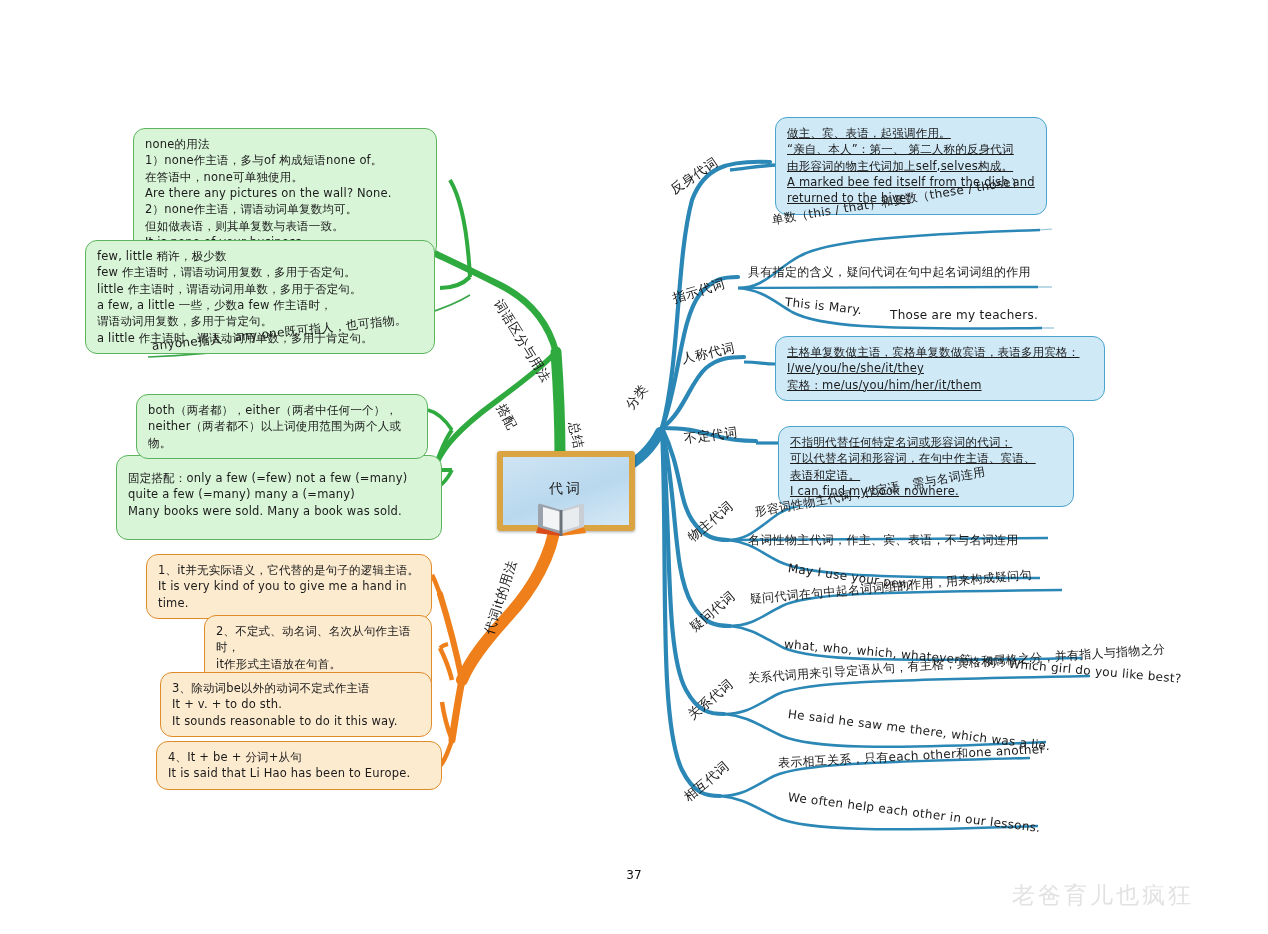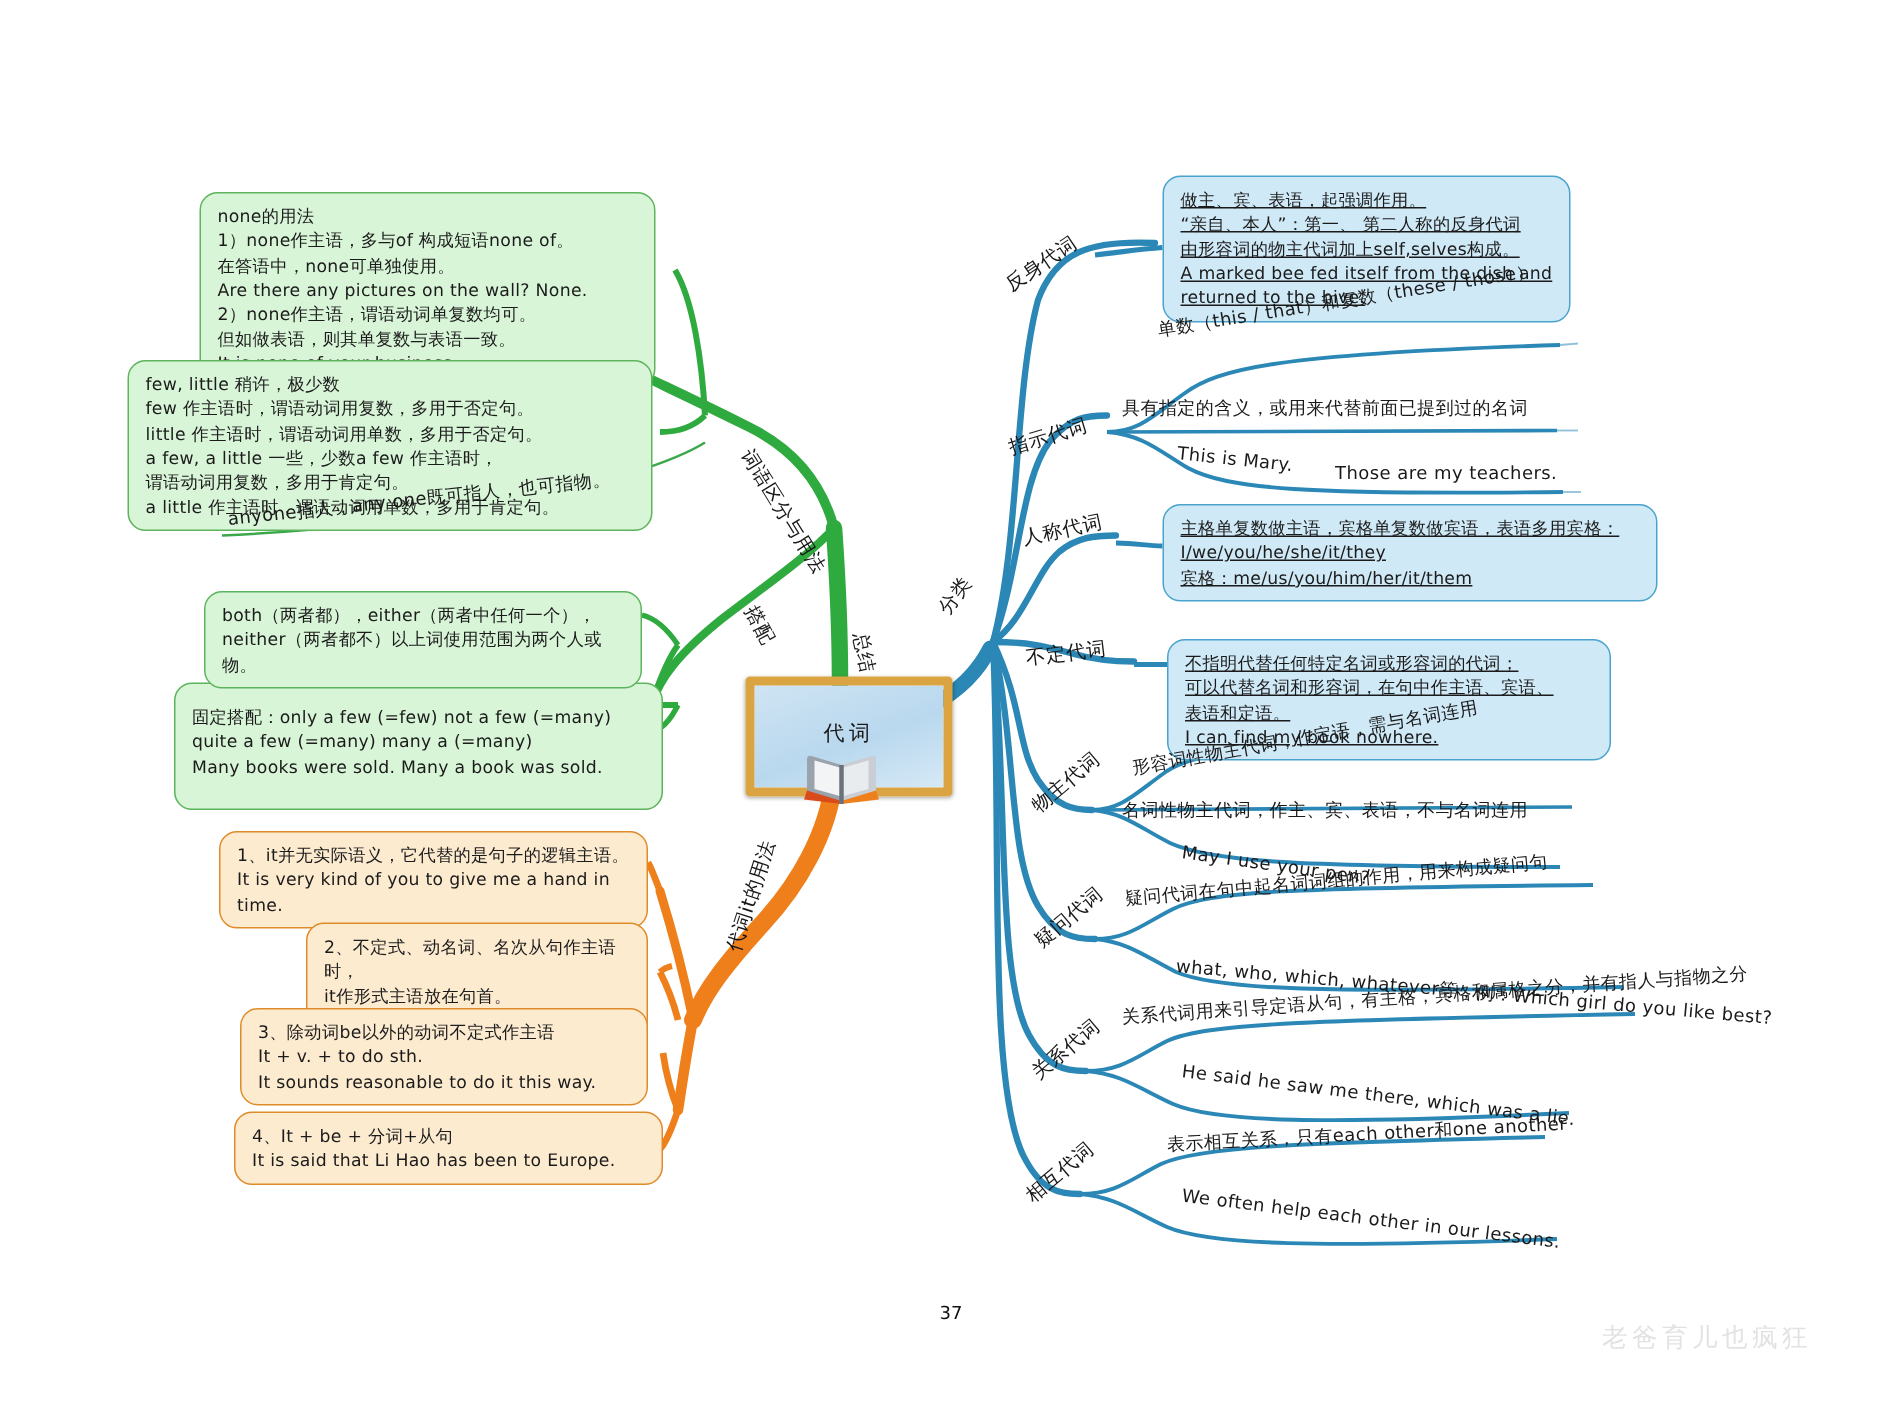--- a/index.html
+++ b/index.html
@@ -67,22 +67,22 @@
   #book-icon{
     position:absolute;left:532px;top:500px;width:58px;height:36px;z-index:7;
   }
 
   
   #page-number{
     position:absolute;left:0;top:868px;width:1268px;text-align:center;
     font-size:12px;color:#111;
   }
   #watermark{
-    position:absolute;left:1068px;top:880px;
-    font-size:17px;letter-spacing:3px;
+    position:absolute;left:1012px;top:880px;
+    font-size:23px;letter-spacing:3px;
     color:rgba(150,150,150,.28);
     text-shadow:0 1px 0 rgba(255,255,255,.7);
     white-space:nowrap;
   }
 </style>
 </head>
 <body>
 
 <div id="stage">
 
@@ -239,21 +239,21 @@
   <div class="box blue" style="left:775px;top:336px;width:330px;">主格单复数做主语，宾格单复数做宾语，表语多用宾格：
 I/we/you/he/she/it/they
 宾格：me/us/you/him/her/it/them</div>
 
   <div class="box blue" style="left:778px;top:426px;width:296px;">不指明代替任何特定名词或形容词的代词；
 可以代替名词和形容词，在句中作主语、宾语、
 表语和定语。
 I can find my book nowhere.</div>
 
   <div class="linetext" style="left:772px;top:212px;transform:rotate(-9deg);">单数（this / that）和复数（these / those）</div>
-  <div class="linetext" style="left:748px;top:264px;">具有指定的含义，或用来代替前面已提到过的名词</div>
+  <div class="linetext" style="left:748px;top:264px;">具有指定的含义，疑问代词在句中起名词词组的作用</div>
   <div class="linetext" style="left:785px;top:295px;transform:rotate(6deg);">This is Mary.</div>
   <div class="linetext" style="left:890px;top:308px;">Those are my teachers.</div>
 
   <div class="linetext" style="left:755px;top:504px;transform:rotate(-10deg);">形容词性物主代词，作定语，需与名词连用</div>
   <div class="linetext" style="left:748px;top:532px;">名词性物主代词，作主、宾、表语，不与名词连用</div>
   <div class="linetext" style="left:788px;top:561px;transform:rotate(8deg);">May I use your pen?</div>
 
   <div class="linetext" style="left:750px;top:591px;transform:rotate(-5deg);">疑问代词在句中起名词词组的作用，用来构成疑问句</div>
   <div class="linetext" style="left:784px;top:636px;transform:rotate(5deg);">what, who, which, whatever等，例：Which girl do you like best?</div>
 

